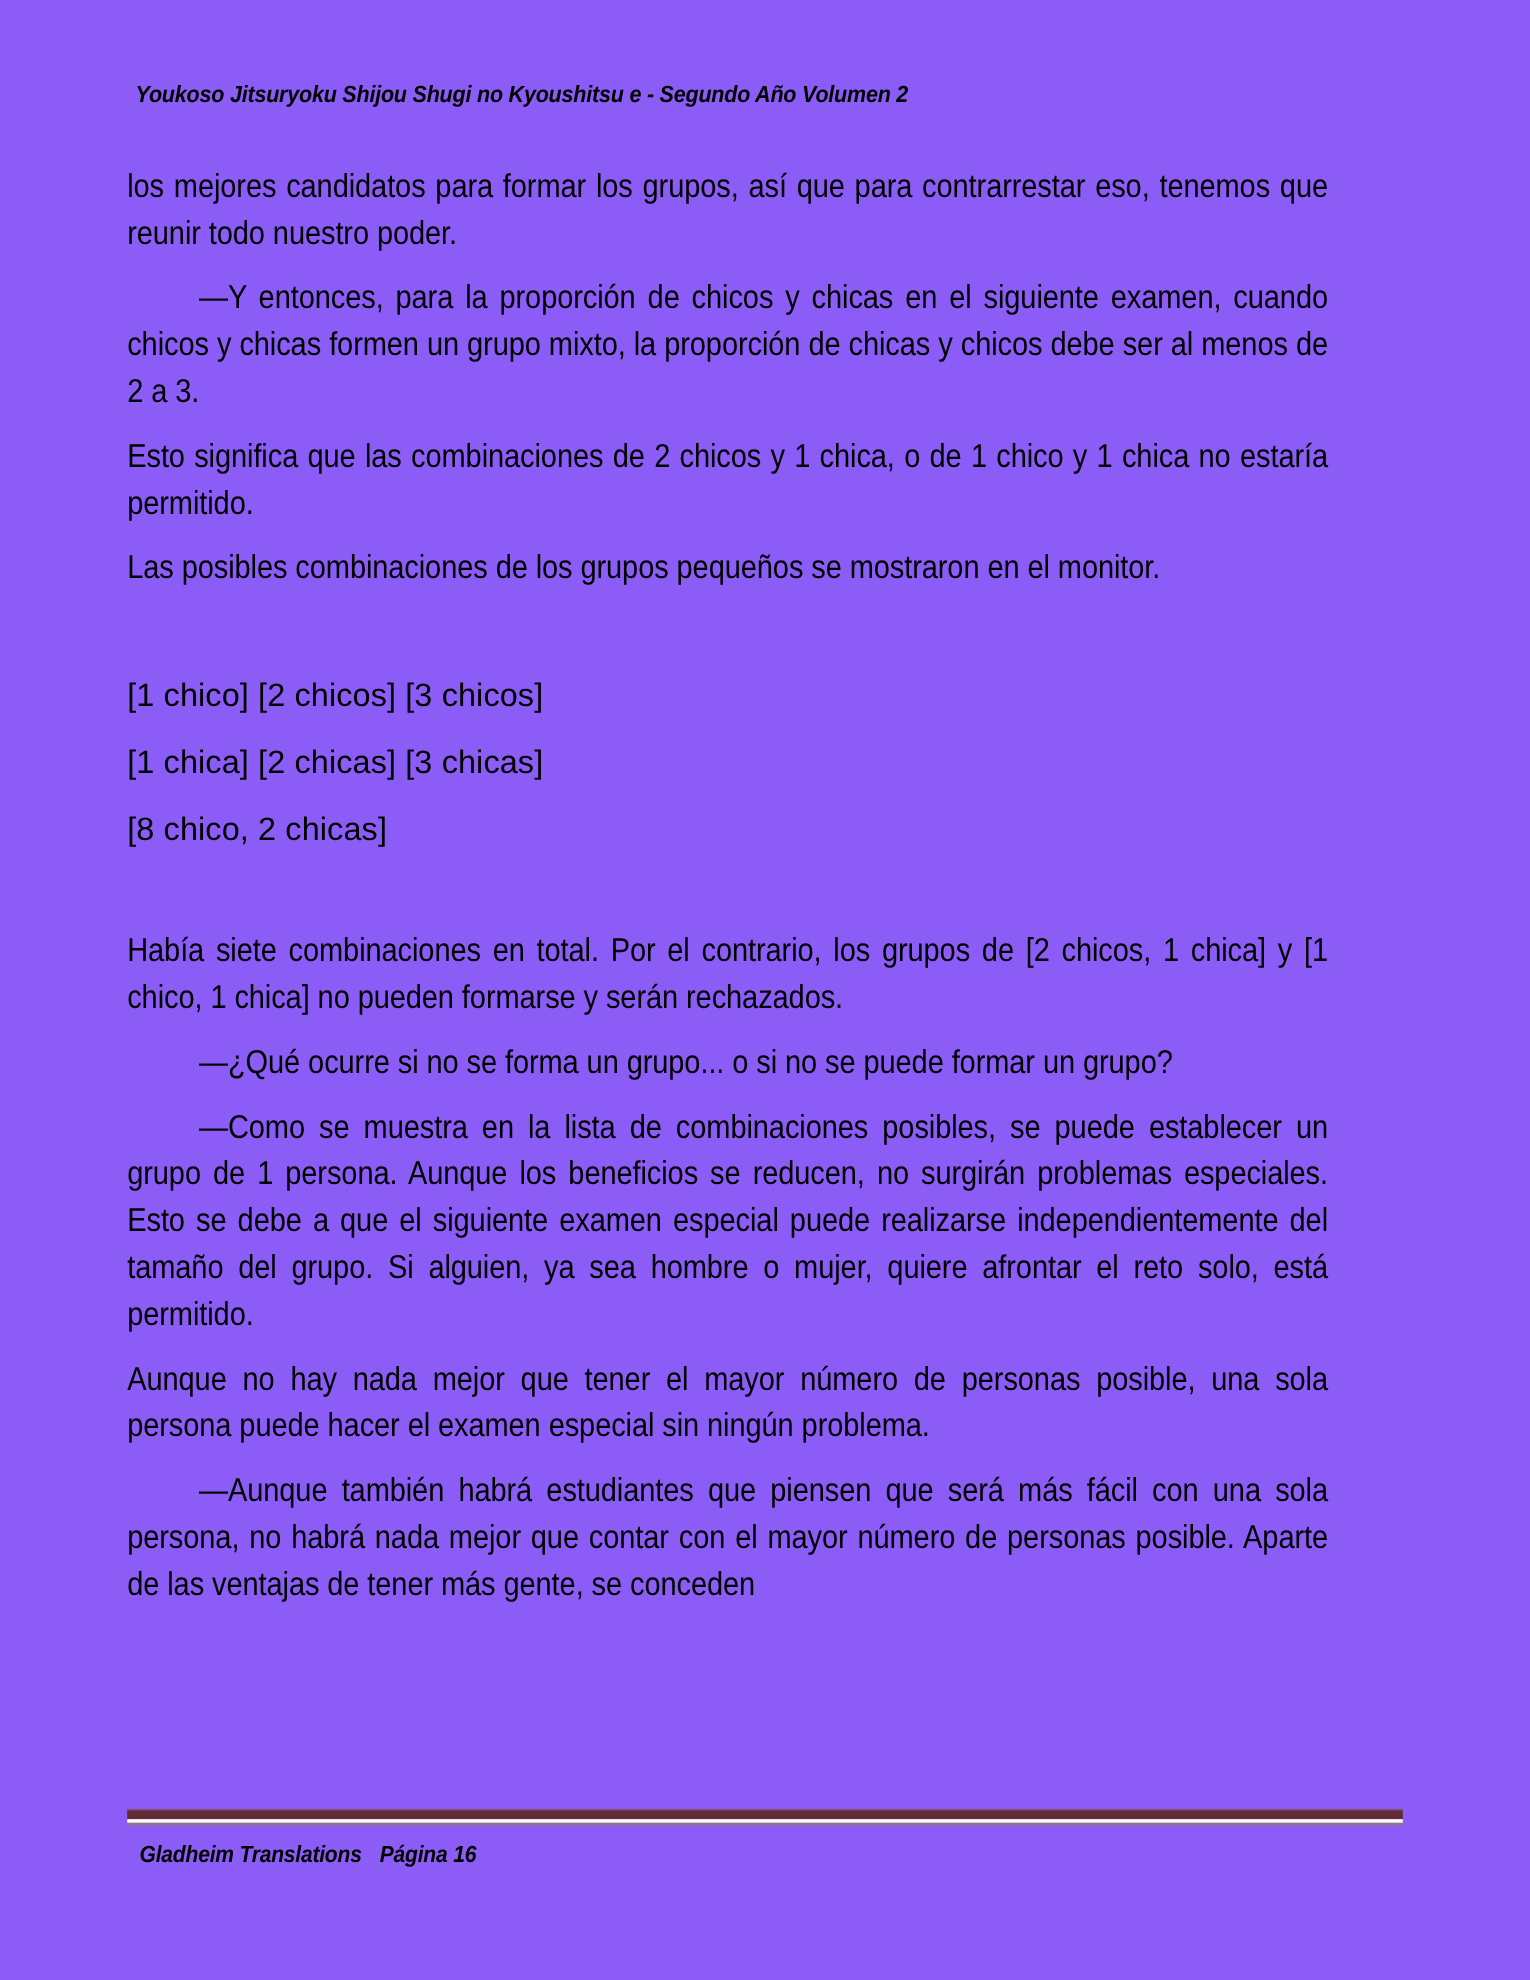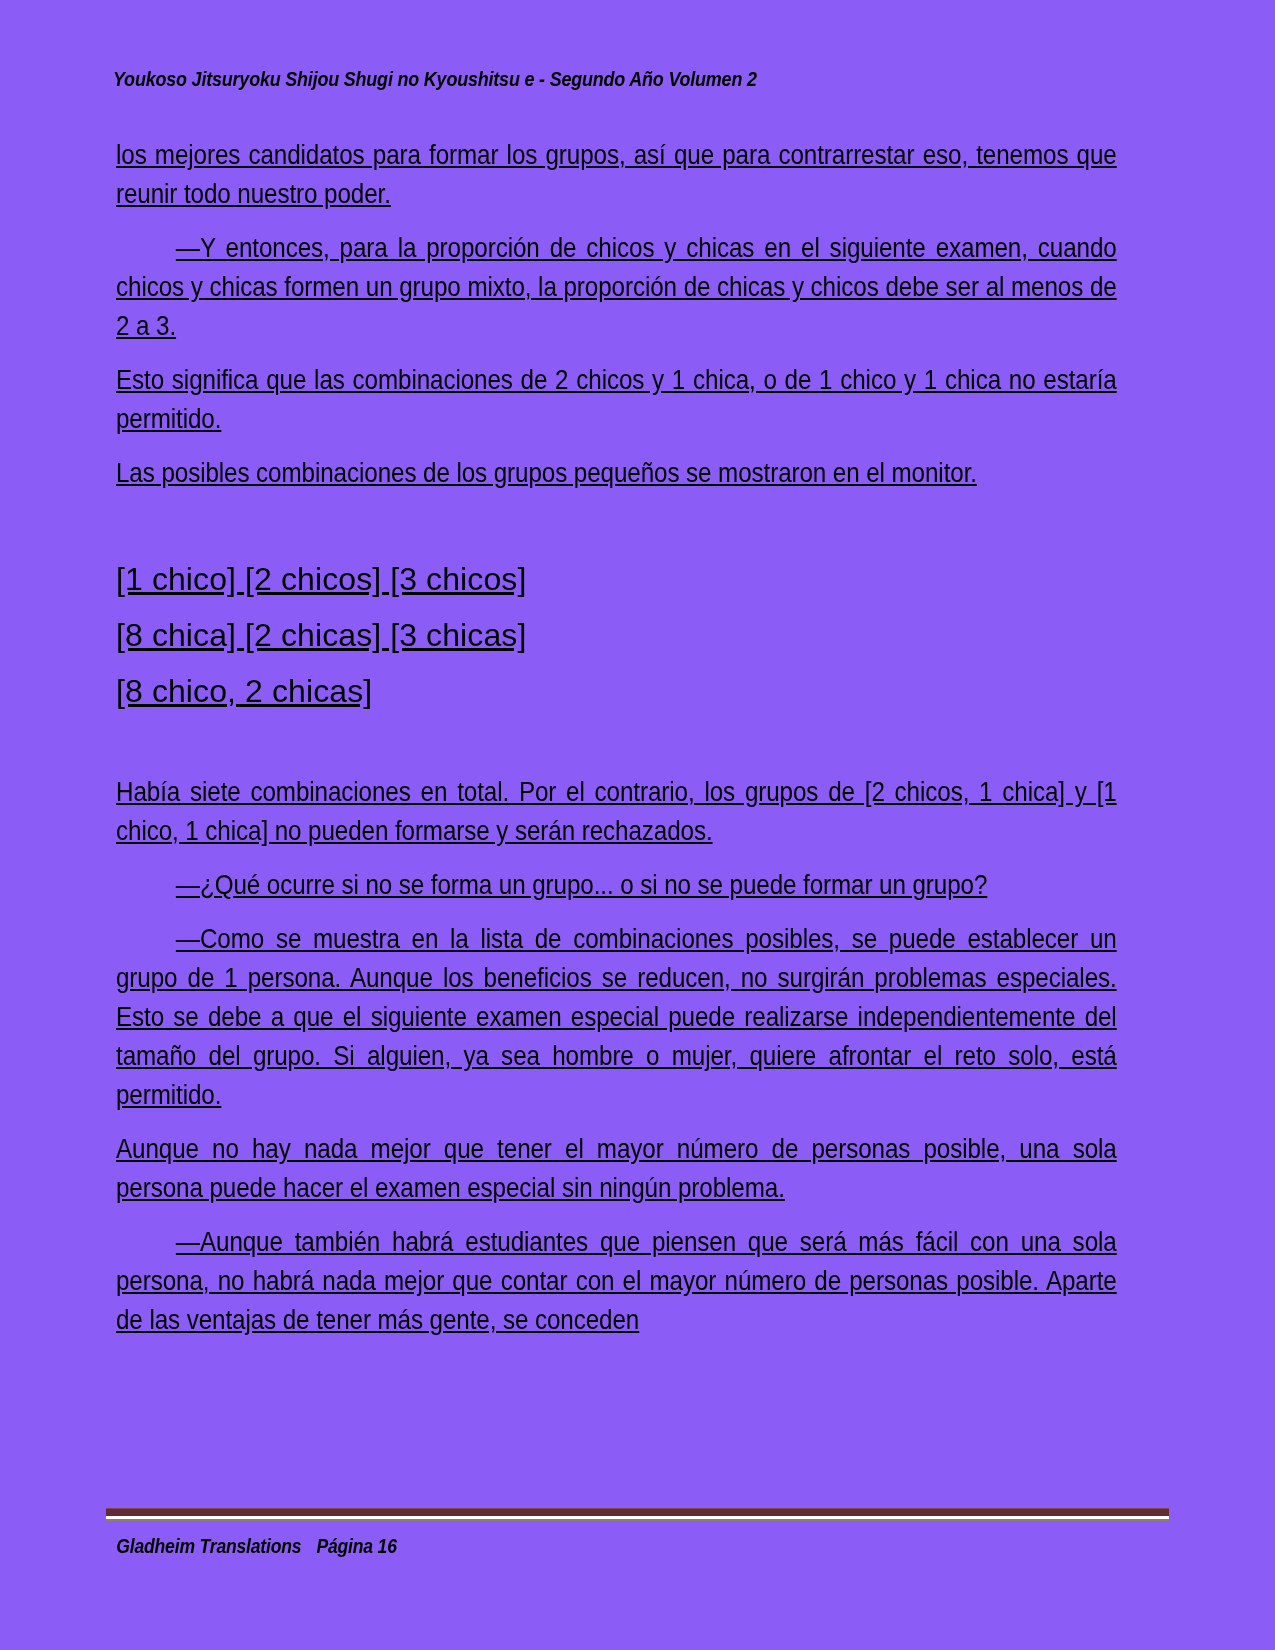--- a/index.html
+++ b/index.html
@@ -40,24 +40,23 @@
     letter-spacing: -0.2px;
     transform: scaleX(0.92);
     transform-origin: left center;
     white-space: nowrap;
     color: #000000;
   }
 
   
   .content {
     position: absolute;
-    left: 116px;
+    left: 106px;
     top: 135px;
     width: 1001px;
-    text-decoration: underline;
   }
 
   p.para {
     margin: 0 0 15px 0;
     font-family: "Liberation Sans Narrow", "Liberation Sans", sans-serif;
     font-size: 27.5px;
     line-height: 39px;
     text-align: justify;
     text-justify: inter-word;
     color: #000000;
@@ -70,21 +69,21 @@
     text-indent: 68px;
   }
 
   
   .combo-list {
     margin: 0;
     padding: 0;
   }
   .combo-line {
     font-family: "Liberation Sans", sans-serif;
-    font-size: 32px;
+    font-size: 27px;
     line-height: 34px;
     color: #000000;
     white-space: nowrap;
     letter-spacing: 0.1px;
   }
   .spacer-before-list { height: 55px; }
   .spacer-between-lines { height: 22px; }
   .spacer-after-list { height: 64px; }
 
   
@@ -142,21 +141,21 @@
 
     <p class="para">Esto significa que las combinaciones de 2 chicos y 1 chica, o de 1 chico y 1 chica no estaría permitido.</p>
 
     <p class="para">Las posibles combinaciones de los grupos pequeños se mostraron en el monitor.</p>
 
     <div class="spacer-before-list"></div>
 
     <div class="combo-list">
       <div class="combo-line">[1 chico] [2 chicos] [3 chicos]</div>
       <div class="spacer-between-lines"></div>
-      <div class="combo-line">[8 chica] [2 chicas] [3 chicas]</div>
+      <div class="combo-line">[1 chica] [2 chicas] [3 chicas]</div>
       <div class="spacer-between-lines"></div>
       <div class="combo-line">[8 chico, 2 chicas]</div>
     </div>
 
     <div class="spacer-after-list"></div>
 
     <p class="para">Había siete combinaciones en total. Por el contrario, los grupos de [2 chicos, 1 chica] y [1 chico, 1 chica] no pueden formarse y serán rechazados.</p>
 
     <p class="para indent">—¿Qué ocurre si no se forma un grupo... o si no se puede formar un grupo?</p>
 

